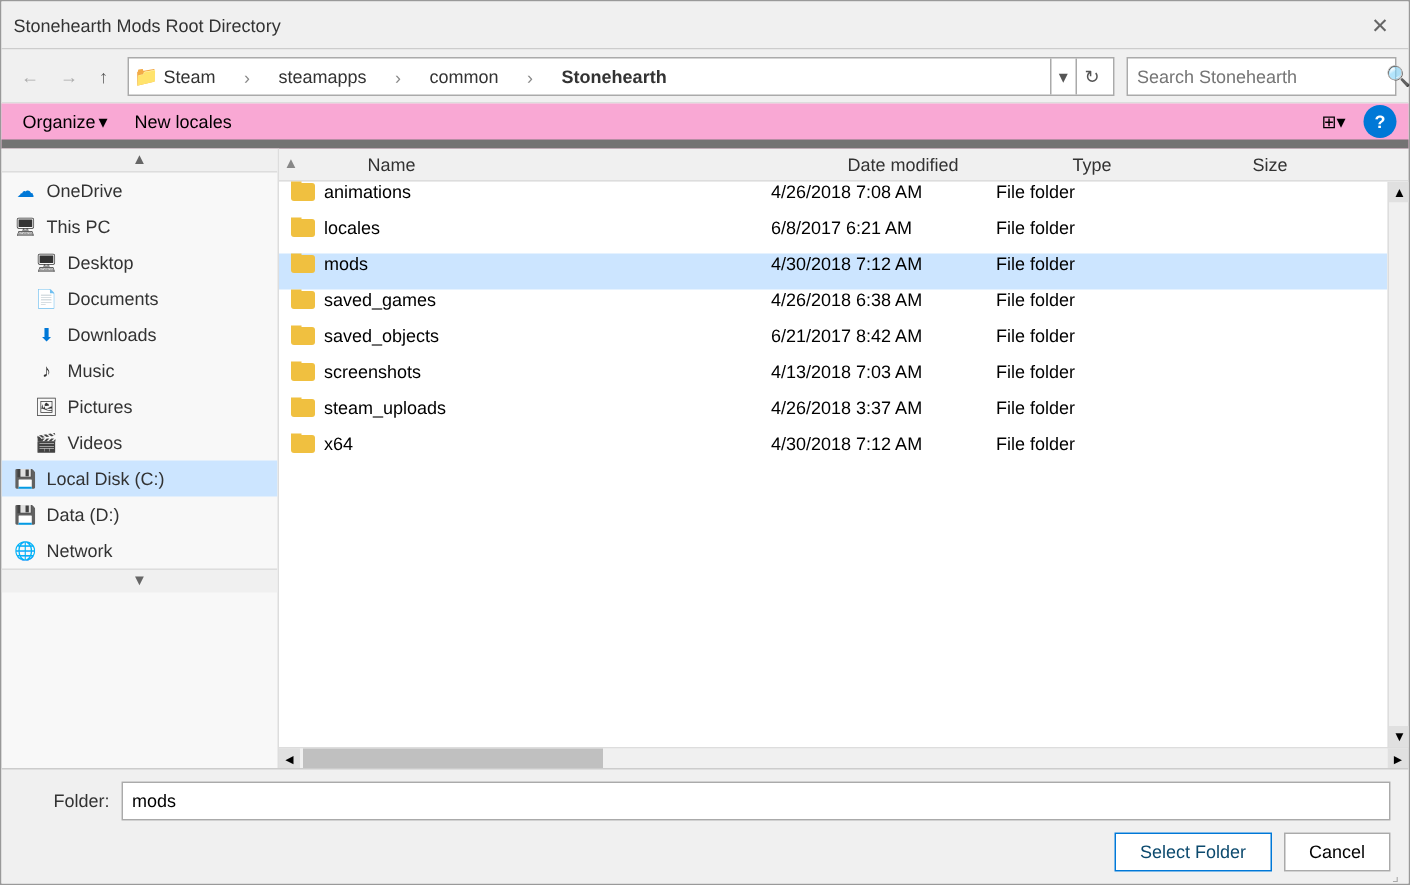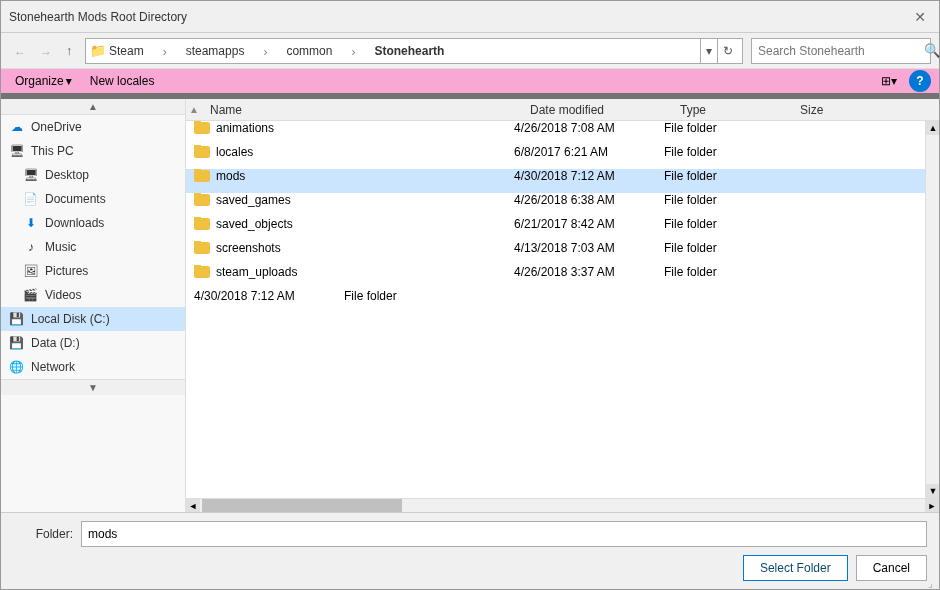--- a/index.html
+++ b/index.html
@@ -235,21 +235,21 @@
       font-size: 10px;
     }
     .col-header {
       padding: 2px 8px;
       font-size: 12px;
       color: #333;
       cursor: pointer;
       user-select: none;
       white-space: nowrap;
     }
-    .col-name { width: 320px; }
+    .col-name { width: 320px; margin-left: 35px; }
     .col-date { width: 150px; }
     .col-type { width: 120px; }
     .col-size { flex: 1; }
     .file-list {
       flex: 1;
       overflow-y: auto;
     }
     .file-row {
       display: flex;
       align-items: flex-start;
@@ -580,20 +580,24 @@
             <div class="file-row">
               <div class="file-cell file-cell-name">
                 <div class="folder-icon-sm"></div>
                 <span>steam_uploads</span>
               </div>
               <div class="file-cell file-cell-date">4/26/2018 3:37 AM</div>
               <div class="file-cell file-cell-type">File folder</div>
               <div class="file-cell file-cell-size"></div>
             </div>
             <div class="file-row">
+              <div class="file-cell file-cell-name">
+                <div class="folder-icon-sm"></div>
+                <span>x64</span>
+              </div>
               <div class="file-cell file-cell-date">4/30/2018 7:12 AM</div>
               <div class="file-cell file-cell-type">File folder</div>
               <div class="file-cell file-cell-size"></div>
             </div>
           </div>
 
         <div class="scroll-track-v">
           <div class="scroll-up-btn">▲</div>
           <div style="flex:1; position:relative; background:#f0f0f0;">
             <div class="scroll-thumb-v"></div>

